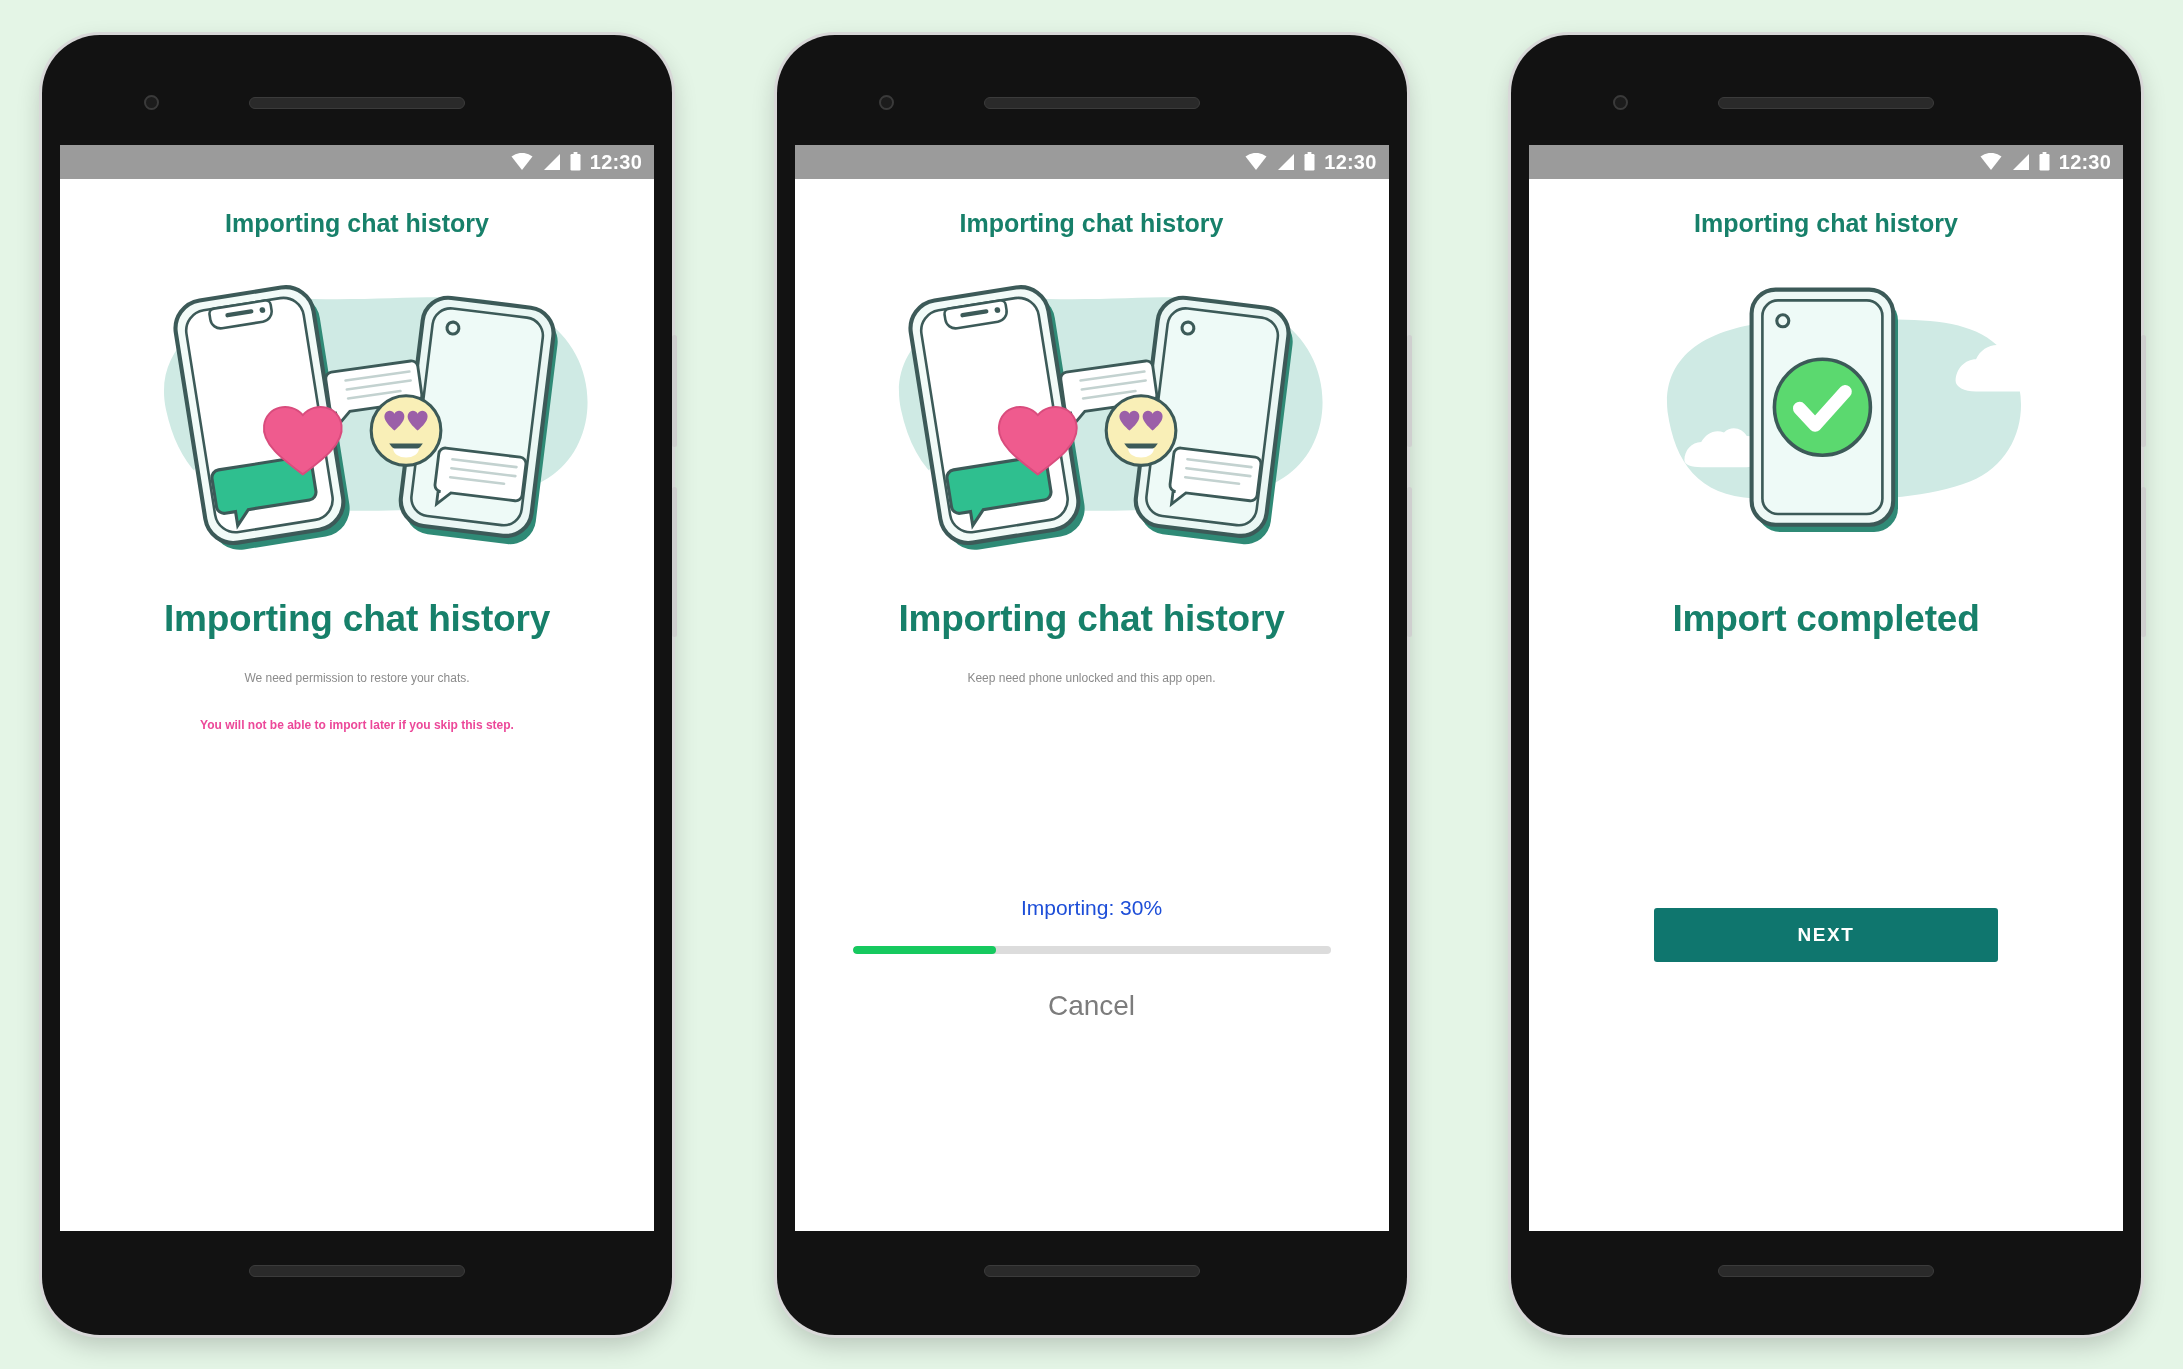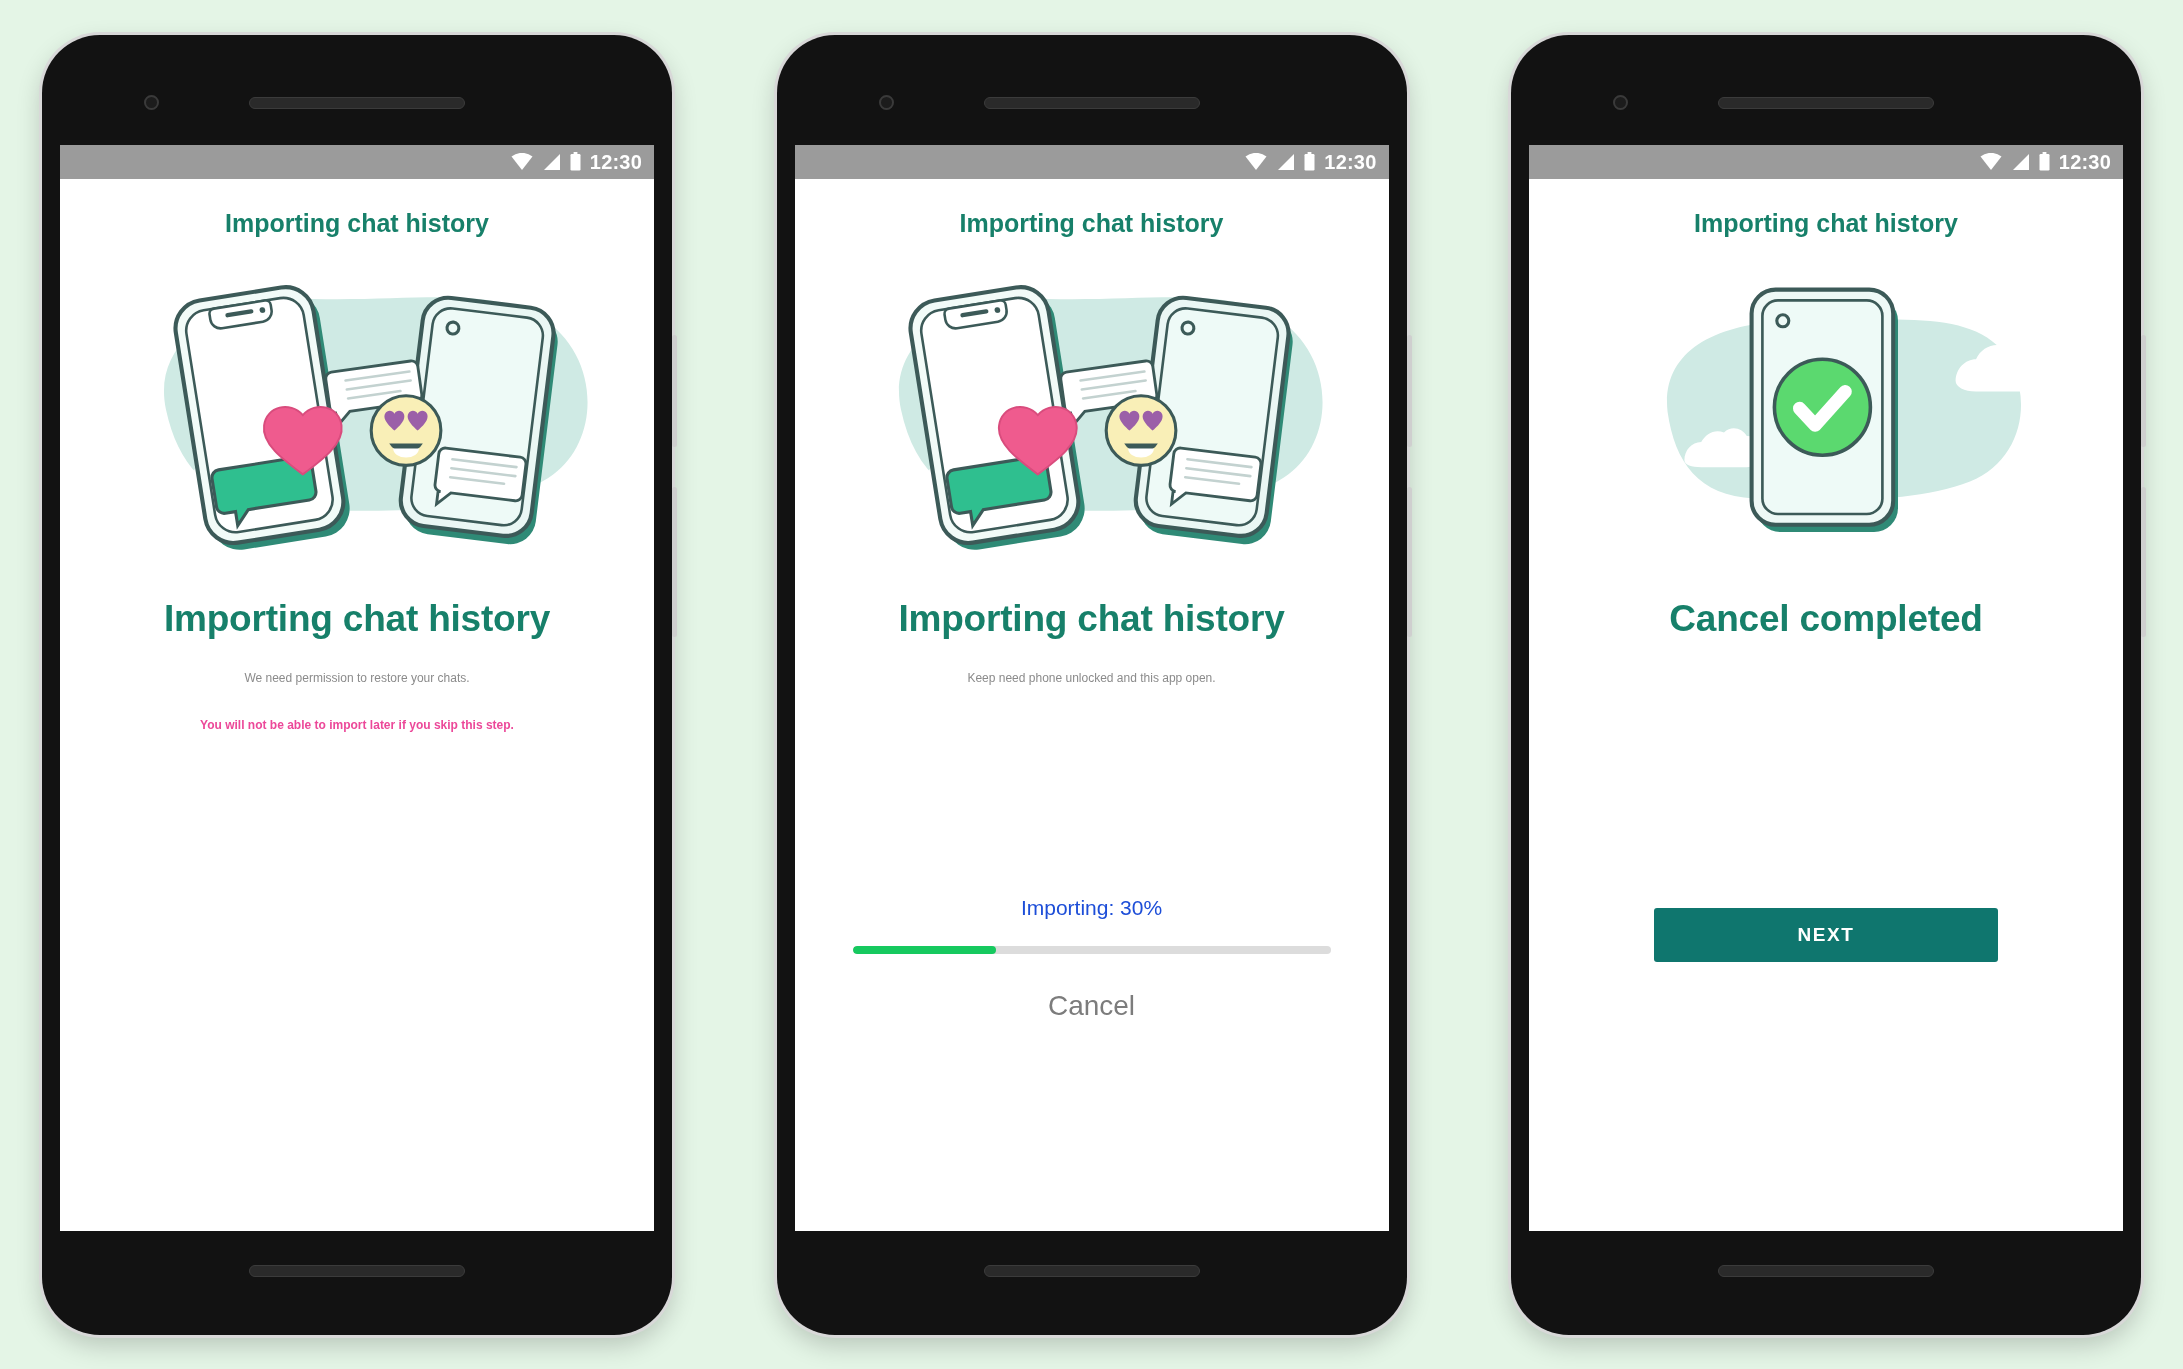--- a/index.html
+++ b/index.html
@@ -415,21 +415,21 @@
               <rect x="152" y="34" width="118" height="196" rx="20" fill="#2f8a76"></rect>
               <rect x="148" y="28" width="118" height="196" rx="20" fill="#eef9f6" stroke="#3c5a58" stroke-width="3.4"></rect>
               <rect x="157" y="37" width="100" height="178" rx="13" fill="#eefaf7" stroke="#3c5a58" stroke-width="2.2"></rect>
               <circle cx="174" cy="54" r="5" fill="#eefaf7" stroke="#3c5a58" stroke-width="2.6"></circle>
               <circle cx="207" cy="126" r="40" fill="#5bd96f" stroke="#3c5a58" stroke-width="3"></circle>
               <path d="M188 127 l13 14 l25 -28" fill="none" stroke="#ffffff" stroke-width="11" stroke-linecap="round" stroke-linejoin="round"></path>
             </g>
           </svg>
         </div>
 
-        <div class="headline">Cancel completed</div>
+        <div class="headline">Import completed</div>
 
         <div class="spacer"></div>
 
         <button class="cta" style="background: #0f766e;">NEXT</button>
 
         <div class="spacer"></div>
       </div>
     </div>
   </div>
 

